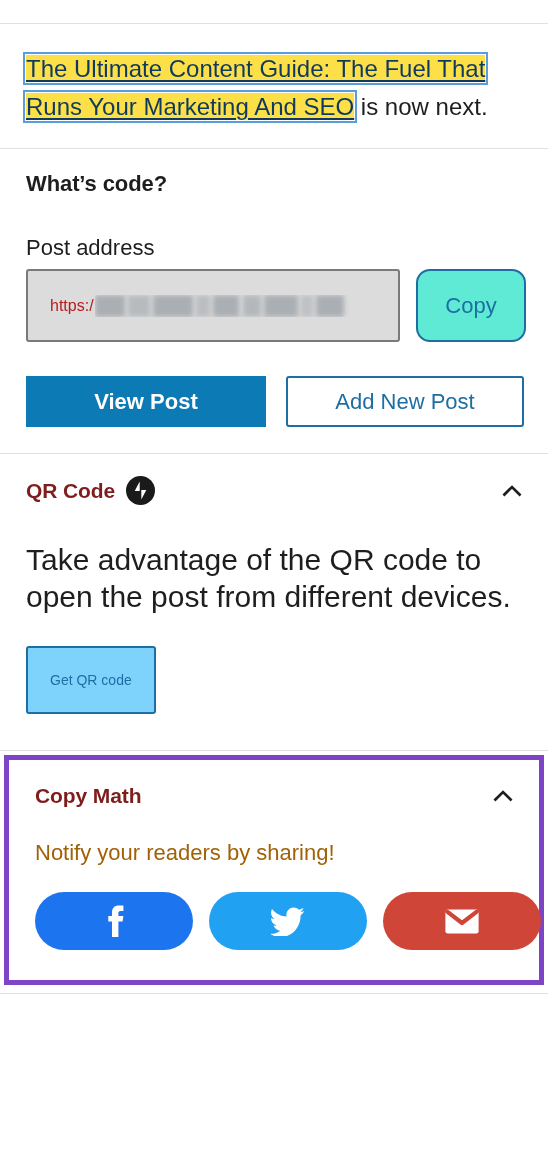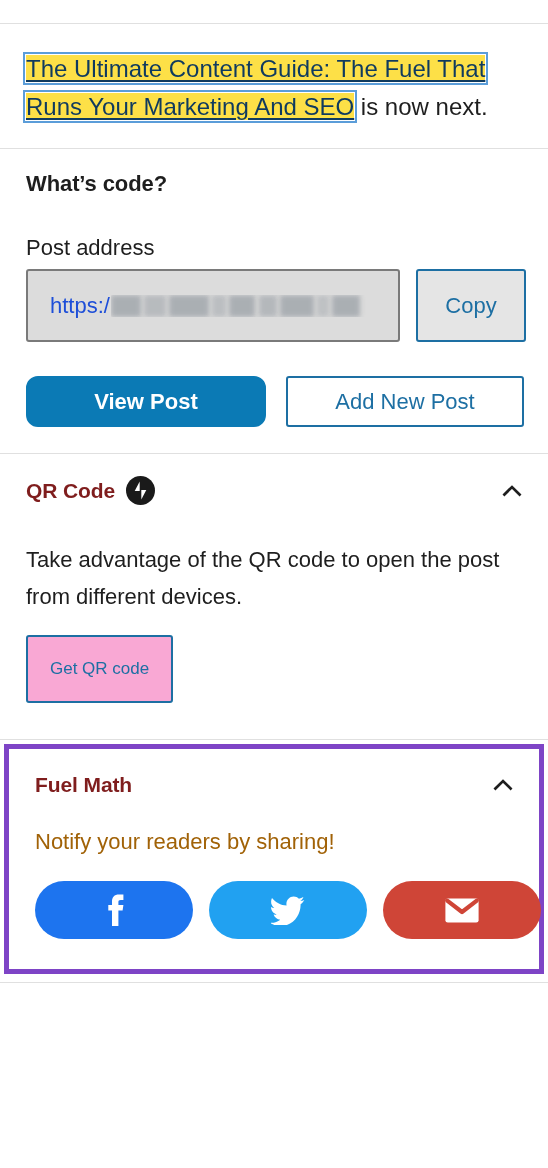--- a/index.html
+++ b/index.html
@@ -71,22 +71,22 @@
   }
   .address-input {
     flex: 0 0 374px;
     height: 73px;
     background: #dcdcdc;
     border: 2px solid #7a7a7a;
     border-radius: 3px;
     display: flex;
     align-items: center;
     padding: 0 16px 0 22px;
-    font-size: 22px;
-    color: #1d4ed8;
+    font-size: 16px;
+    color: #b91c1c;
     overflow: hidden;
     white-space: nowrap;
     cursor: text;
   }
   .addr-visible { flex: 0 0 auto; }
   .addr-blur {
     position: relative;
     display: inline-block;
     height: 22px;
     flex: 1 1 auto;
@@ -98,43 +98,43 @@
     position: absolute;
     top: 0;
     height: 100%;
     background: #9aa0a6;
     opacity: .75;
     filter: blur(2.6px);
   }
   .copy-btn {
     flex: 0 0 110px;
     height: 73px;
-    background: #e5e5e5;
+    background: #5eead4;
     border: 2px solid #1d6fa3;
-    border-radius: 3px;
+    border-radius: 14px;
     color: #1d6fa3;
     font-size: 22px;
     font-family: "Liberation Sans", sans-serif;
     cursor: pointer;
     display: flex;
     align-items: center;
     justify-content: center;
     padding: 0;
   }
   .action-row {
     display: flex;
     gap: 20px;
     margin-top: 34px;
   }
   .btn-primary {
     flex: 0 0 240px;
     height: 51px;
     background: #0b7ab5;
     border: 2px solid #0b7ab5;
-    border-radius: 12px;
+    border-radius: 0;
     color: #ffffff;
     font-size: 22px;
     font-weight: 700;
     font-family: "Liberation Sans", sans-serif;
     cursor: pointer;
     display: flex;
     align-items: center;
     justify-content: center;
     padding: 0;
   }
@@ -180,36 +180,36 @@
   .chevron {
     width: 28px;
     height: 28px;
     flex: 0 0 auto;
     display: block;
   }
 
   
   .qr-body { padding: 14px 26px 36px 26px; }
   .qr-text {
-    font-size: 22px;
+    font-size: 30px;
     line-height: 37px;
     color: #1e1e1e;
-    margin-bottom: 20px;
+    margin-bottom: 31px;
   }
   .qr-btn {
     display: inline-flex;
     align-items: center;
     justify-content: center;
     height: 68px;
     padding: 0 22px;
     border: 2px solid #1d6fa3;
     border-radius: 3px;
-    background: #f9a8d4;
+    background: #7dd3fc;
     color: #1d6fa3;
-    font-size: 17px;
+    font-size: 14px;
     font-family: "Liberation Sans", sans-serif;
     cursor: pointer;
   }
 
   
   .rankmath-wrap {
     margin: 4px 4px 0 4px;
     border: 5px solid #7e44c6;
     background: #fff;
   }
@@ -298,21 +298,21 @@
     <div class="qr-body">
       <div class="qr-text">Take advantage of the QR code to open the post from different devices.</div>
       <button class="qr-btn" type="button">Get QR code</button>
     </div>
   </div>
 
   <div class="divider"></div>
 
   <div class="rankmath-wrap">
     <div class="panel-header">
-      <span class="panel-title">Fuel Math</span>
+      <span class="panel-title">Copy Math</span>
       <span class="spacer"></span>
       <svg class="chevron" viewBox="0 0 24 24">
         <path d="M5.5 15 L12 8.6 L18.5 15" fill="none" stroke="#1e1e1e" stroke-width="2.3" stroke-linecap="square"></path>
       </svg>
     </div>
     <div class="rm-body">
       <div class="rm-text">Notify your readers by sharing!</div>
       <div class="share-row">
 
         <button class="share-btn" type="button" style="background:#1d74ef;">

